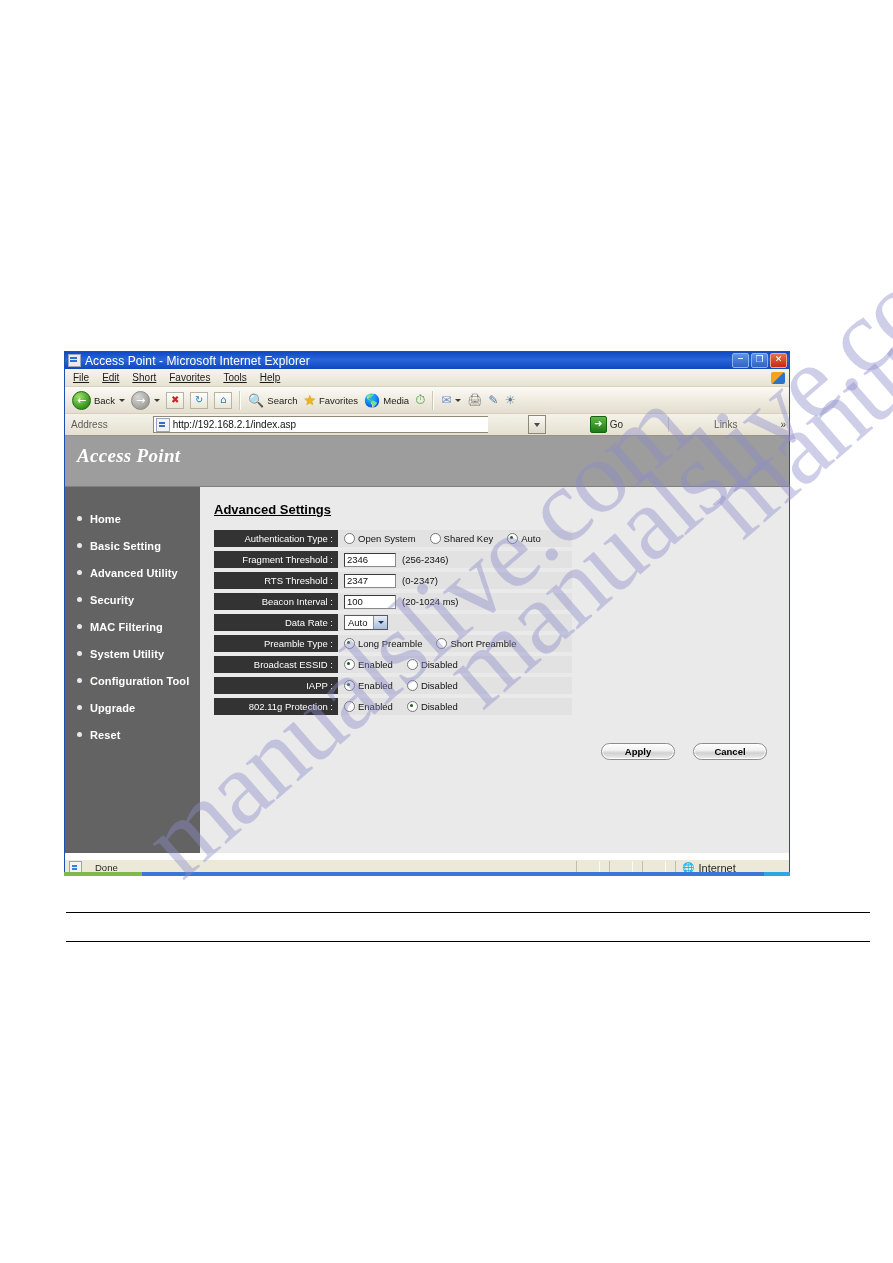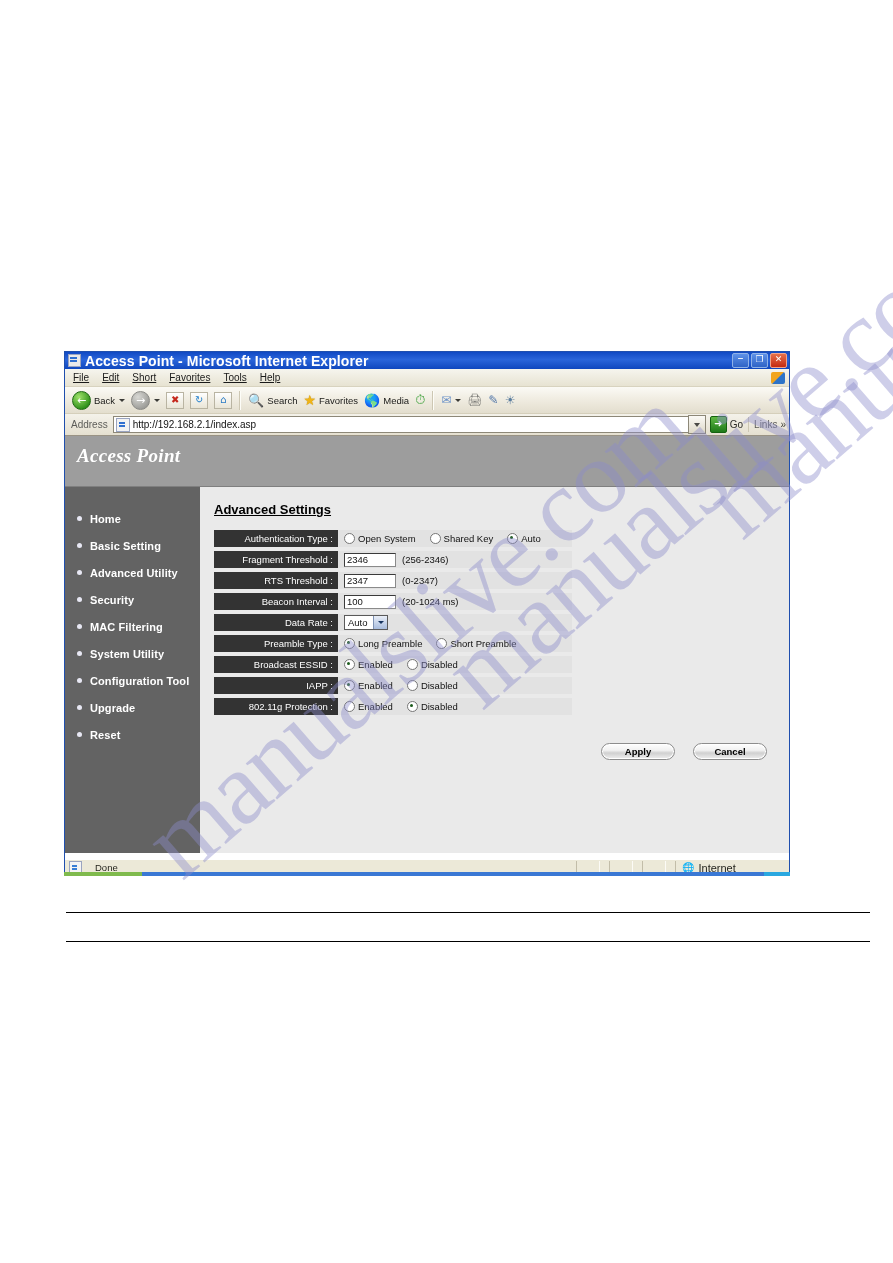--- a/index.html
+++ b/index.html
@@ -74,22 +74,22 @@
   .title-icon::after {
     content: "";
     position: absolute;
     left: 1px; top: 2px;
     width: 7px; height: 2px;
     background: #2f6fd0;
     box-shadow: 0 3px 0 #2f6fd0;
   }
   .title-text {
     color: #ffffff;
-    font-size: 14px;
-    font-weight: bold;
+    font-size: 12px;
+    font-weight: normal;
     letter-spacing: 0.1px;
     flex: 1;
     white-space: nowrap;
     overflow: hidden;
   }
   .winbtns { display: flex; gap: 2px; flex: none; }
   .winbtn {
     width: 15px; height: 13px;
     border: 1px solid #8fb2e8;
     border-radius: 2px;
@@ -213,20 +213,21 @@
 
   
   .addrbar {
     height: 22px;
     background: linear-gradient(to bottom, #f4f2ea, #e5e0d0);
     border-bottom: 1px solid #9a9384;
     display: flex;
     align-items: center;
     padding: 0 3px 0 6px;
     box-sizing: border-box;
+    gap: 40px;
   }
   .addr-label {
     font-size: 10px;
     color: #5d5d59;
     margin-right: 5px;
     flex: none;
   }
   .addr-field {
     flex: 1;
     height: 17px;

